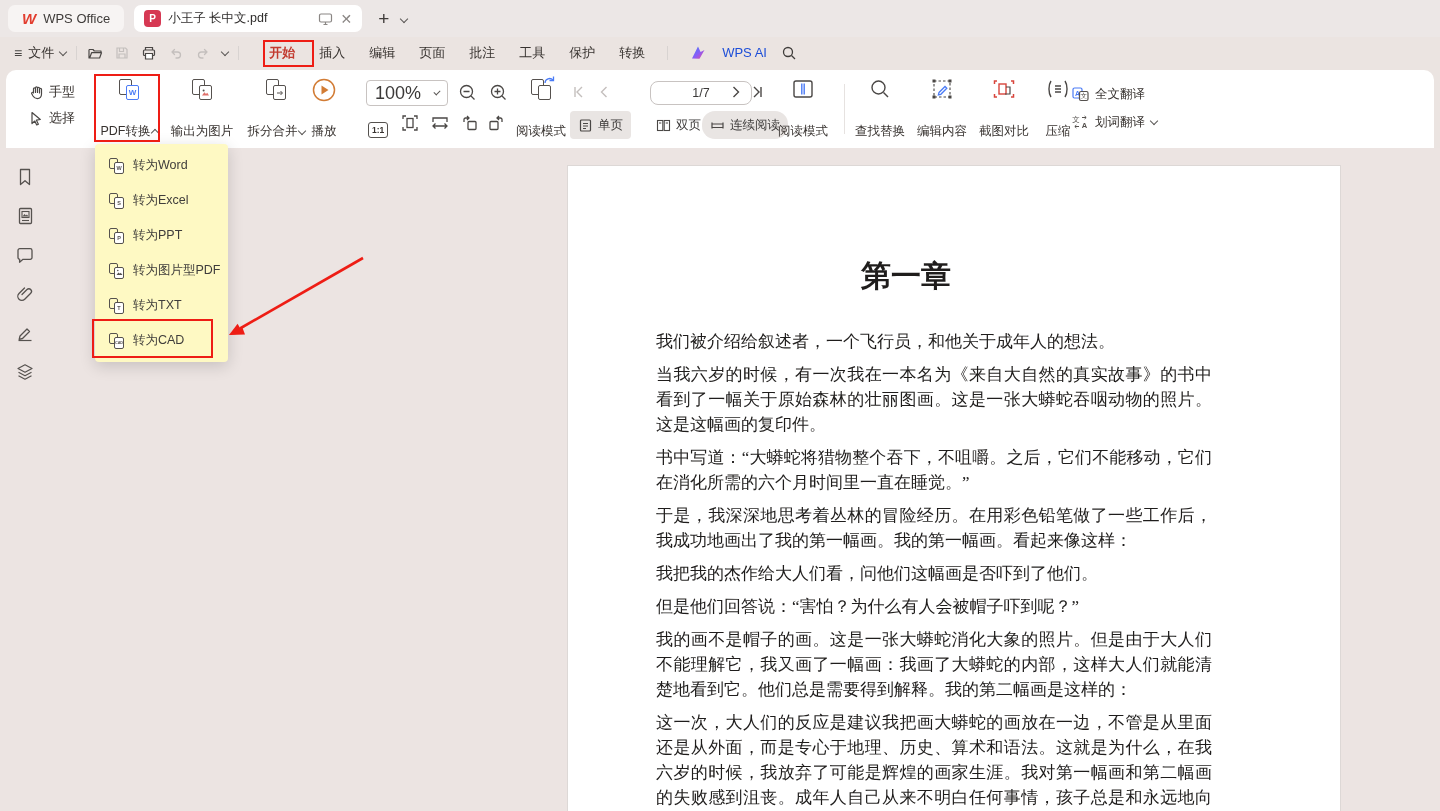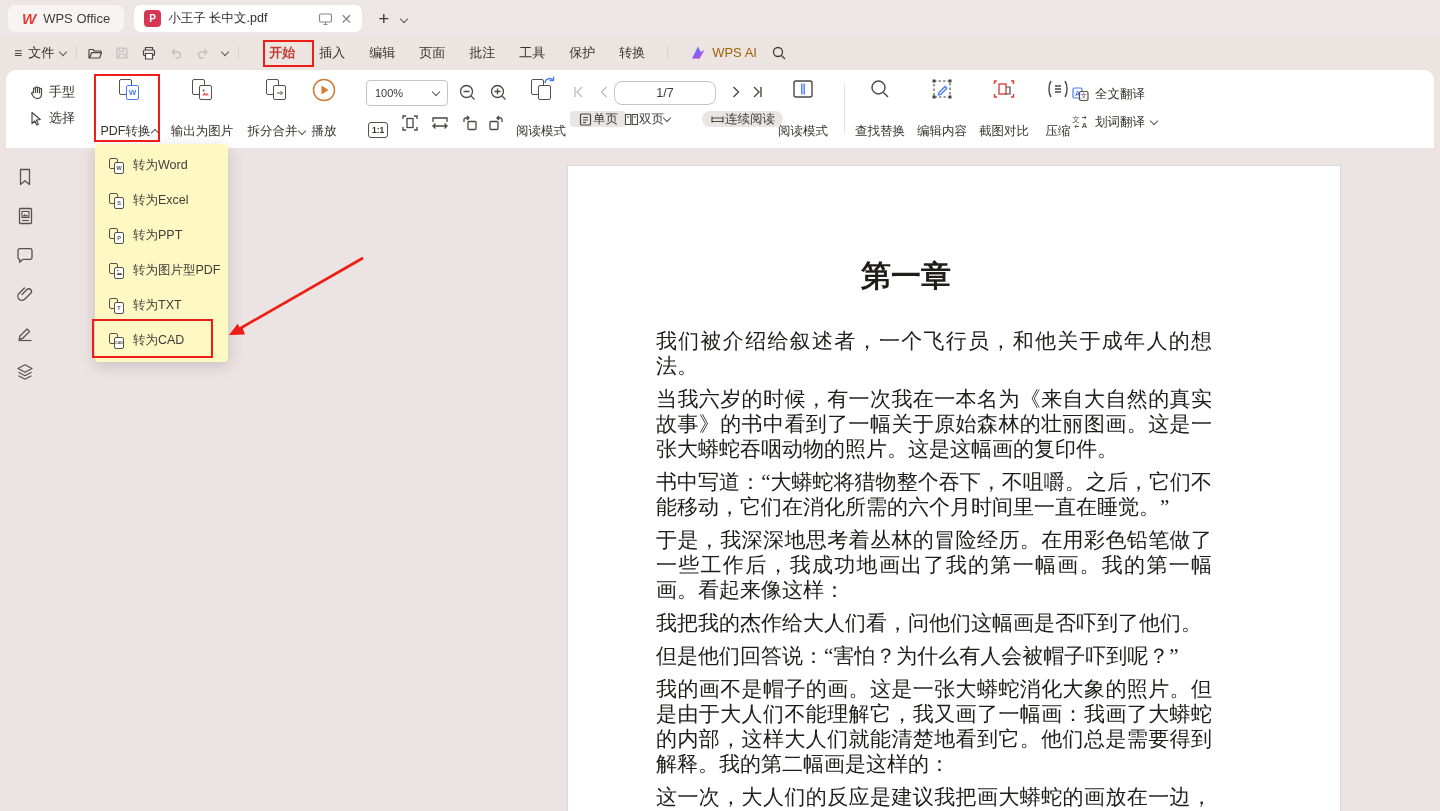--- a/index.html
+++ b/index.html
@@ -22,31 +22,31 @@
   
   .menubar { position:absolute; left:0; top:37px; right:0; height:31px; display:flex; align-items:center; padding-left:14px; font-size:13px; color:#37322f; }
   .mb-file { display:flex; align-items:center; gap:6px; }
   .hamb { font-size:14px; color:#4a4745; }
   .msep { width:1px; height:14px; background:#d8d3d1; margin:0 10px; }
   .qa { display:flex; align-items:center; gap:11px; }
   .qa svg { display:block; }
   .mtabs { display:flex; margin-left:8px; }
   .mtab { padding:0 12px; line-height:31px; }
   .mtab.active { color:#c23a2f; font-weight:700; }
-  .wpsai { display:flex; align-items:center; gap:6px; margin-left:12px; font-size:13px; color:#a16207; }
+  .wpsai { display:flex; align-items:center; gap:16px; margin-left:12px; font-size:13px; color:#1d4ed8; }
   .msearch { margin-left:14px; }
 
   
   .toolbar { position:absolute; left:6px; right:6px; top:70px; height:78px; background:#ffffff; border-radius:10px 10px 0 0; }
   .toolbar .abs { position:absolute; }
   .trow { height:26px; display:flex; align-items:center; gap:6px; font-size:13px; color:#37322f; }
   .big-btn { display:flex; flex-direction:column; align-items:center; justify-content:space-between; height:62px; top:8px; font-size:12.5px; color:#37322f; }
   .big-btn .lbl { display:flex; align-items:center; gap:1px; white-space:nowrap; }
-  .combo { border:1px solid #c8c3c1; border-radius:4px; height:26px; display:flex; align-items:center; padding:0 8px; font-size:11px; gap:14px; background:#fff; }
-  .chip { display:flex; align-items:center; height:16px; padding:4px 8px; font-size:12.5px; border-radius:4px; white-space:nowrap; }
+  .combo { border:1px solid #c8c3c1; border-radius:4px; height:26px; display:flex; align-items:center; padding:0 8px; font-size:18px; gap:14px; background:#fff; }
+  .chip { display:flex; align-items:center; gap:5px; height:28px; padding:4px 8px; font-size:12.5px; border-radius:4px; white-space:nowrap; }
   .chip.sel { background:#e9e5e3; }
   .pageinput { border:1px solid #c8c3c1; border-radius:8px; width:102px; height:24px; display:flex; align-items:center; justify-content:center; font-size:12.5px; background:#fff; }
   .vsep { width:1px; background:#e6e2e0; }
   .oneone { border:1.4px solid #55514e; border-radius:3px; font-size:8.5px; font-weight:700; padding:2px 3px; color:#37322f; }
 
   
   .pgicon { position:relative; width:16px; height:16px; display:inline-block; flex:none; }
   .pgicon .b { position:absolute; left:1px; top:0; width:9px; height:11px; border:1.2px solid #55514e; border-radius:2px; }
   .pgicon .f { position:absolute; left:6px; top:4px; width:10px; height:12px; border:1.2px solid #55514e; border-radius:2px; background:#fff; display:flex; align-items:center; justify-content:center; font-size:5.5px; font-weight:700; color:#55514e; }
   .pgicon .f.cad { font-size:3.8px; letter-spacing:0; }
@@ -57,21 +57,21 @@
 
   
   .content { position:absolute; left:0; top:148px; right:0; bottom:0; background:#ece4e2; }
   .sidebar { position:absolute; left:14px; top:20px; display:flex; flex-direction:column; gap:21px; }
   .sidebar .sic { width:22px; height:18px; display:flex; align-items:center; justify-content:center; }
 
   .page { position:absolute; left:567px; top:17px; width:774px; bottom:-10px; background:#ffffff; border:1px solid #ddd8d6; }
   .doc-body { font-family:"Liberation Serif","DejaVu Serif",serif; color:#1f1d1c; }
   .doc-title-h { font-size:30px; font-weight:700; text-align:center; margin:90px 0 32px 0; transform:translateX(-48px); font-family:"Liberation Serif","DejaVu Serif",serif; }
   .doc-paras { padding:0 128px 0 88px; }
-  .doc-paras p { font-size:21px; line-height:25px; text-align:justify; margin-bottom:8px; }
+  .doc-paras p { font-size:17px; line-height:25px; text-align:justify; margin-bottom:8px; }
 
   
   .dropdown { position:absolute; left:95px; top:144px; width:133px; background:#fef9c3; border-radius:4px; box-shadow:0 4px 16px rgba(0,0,0,.16); padding:4px 0; z-index:20; }
   .dd-item { height:35px; display:flex; align-items:center; gap:9px; padding-left:13px; font-size:12.5px; color:#3f3d3b; }
 
   
   .anno { position:absolute; border:2px solid #ee1d15; z-index:40; pointer-events:none; }
   .anno-start { left:263px; top:40px; width:51px; height:27px; }
   .anno-pdf { left:94px; top:74px; width:66px; height:68px; }
   .anno-cad { left:92px; top:319px; width:121px; height:39px; }
@@ -296,42 +296,42 @@
   <span class="abs" style="left:564px; top:14px;">
       <svg width="16" height="16" viewBox="0 0 16 16">
         <path d="M5 3v10M12 3L7 8l5 5" fill="none" stroke="#c4bfbd" stroke-width="1.4"></path>
       </svg>
     </span>
   <span class="abs" style="left:590px; top:14px;">
       <svg width="16" height="16" viewBox="0 0 16 16">
         <path d="M10.5 3L5.5 8l5 5" fill="none" stroke="#c4bfbd" stroke-width="1.4"></path>
       </svg>
     </span>
-  <div class="abs pageinput" style="left:608px; top:11px;">
+  <div class="abs pageinput" style="left:644px; top:11px;">
       <span>1/7</span>
     </div>
   <span class="abs" style="left:722px; top:14px;">
       <svg width="16" height="16" viewBox="0 0 16 16">
         <path d="M5.5 3l5 5-5 5" fill="none" stroke="#4a4745" stroke-width="1.4"></path>
       </svg>
     </span>
   <span class="abs" style="left:744px; top:14px;">
       <svg width="16" height="16" viewBox="0 0 16 16">
         <path d="M11 3v10M4 3l5 5-5 5" fill="none" stroke="#4a4745" stroke-width="1.4"></path>
       </svg>
     </span>
 
   <div class="abs chip sel" style="left:564px; top:41px;">
     <svg width="15" height="15" viewBox="0 0 15 15">
         <rect x="2.5" y="2" width="10" height="11" rx="1" fill="none" stroke="#4a4745" stroke-width="1.2"></rect>
         <path d="M5 5.5h5M5 8h5M5 10.5h3" stroke="#4a4745" stroke-width="1.1"></path>
       </svg>
     <span>单页</span>
   </div>
-  <div class="abs chip" style="left:610px; top:41px;">
+  <div class="abs chip" style="left:642px; top:41px;">
     <svg width="15" height="15" viewBox="0 0 15 15">
         <rect x="1.5" y="2.5" width="5.3" height="10" fill="none" stroke="#4a4745" stroke-width="1.1"></rect>
         <rect x="8.2" y="2.5" width="5.3" height="10" fill="none" stroke="#4a4745" stroke-width="1.1"></rect>
         <path d="M3 5h2.3M9.7 5H12" stroke="#4a4745" stroke-width="1"></path>
       </svg>
     <span>双页</span>
       <i class="chev"></i>
   </div>
   <div class="abs chip sel" style="left:696px; top:41px;border-radius:13px;">
     <svg width="15" height="15" viewBox="0 0 15 15">

